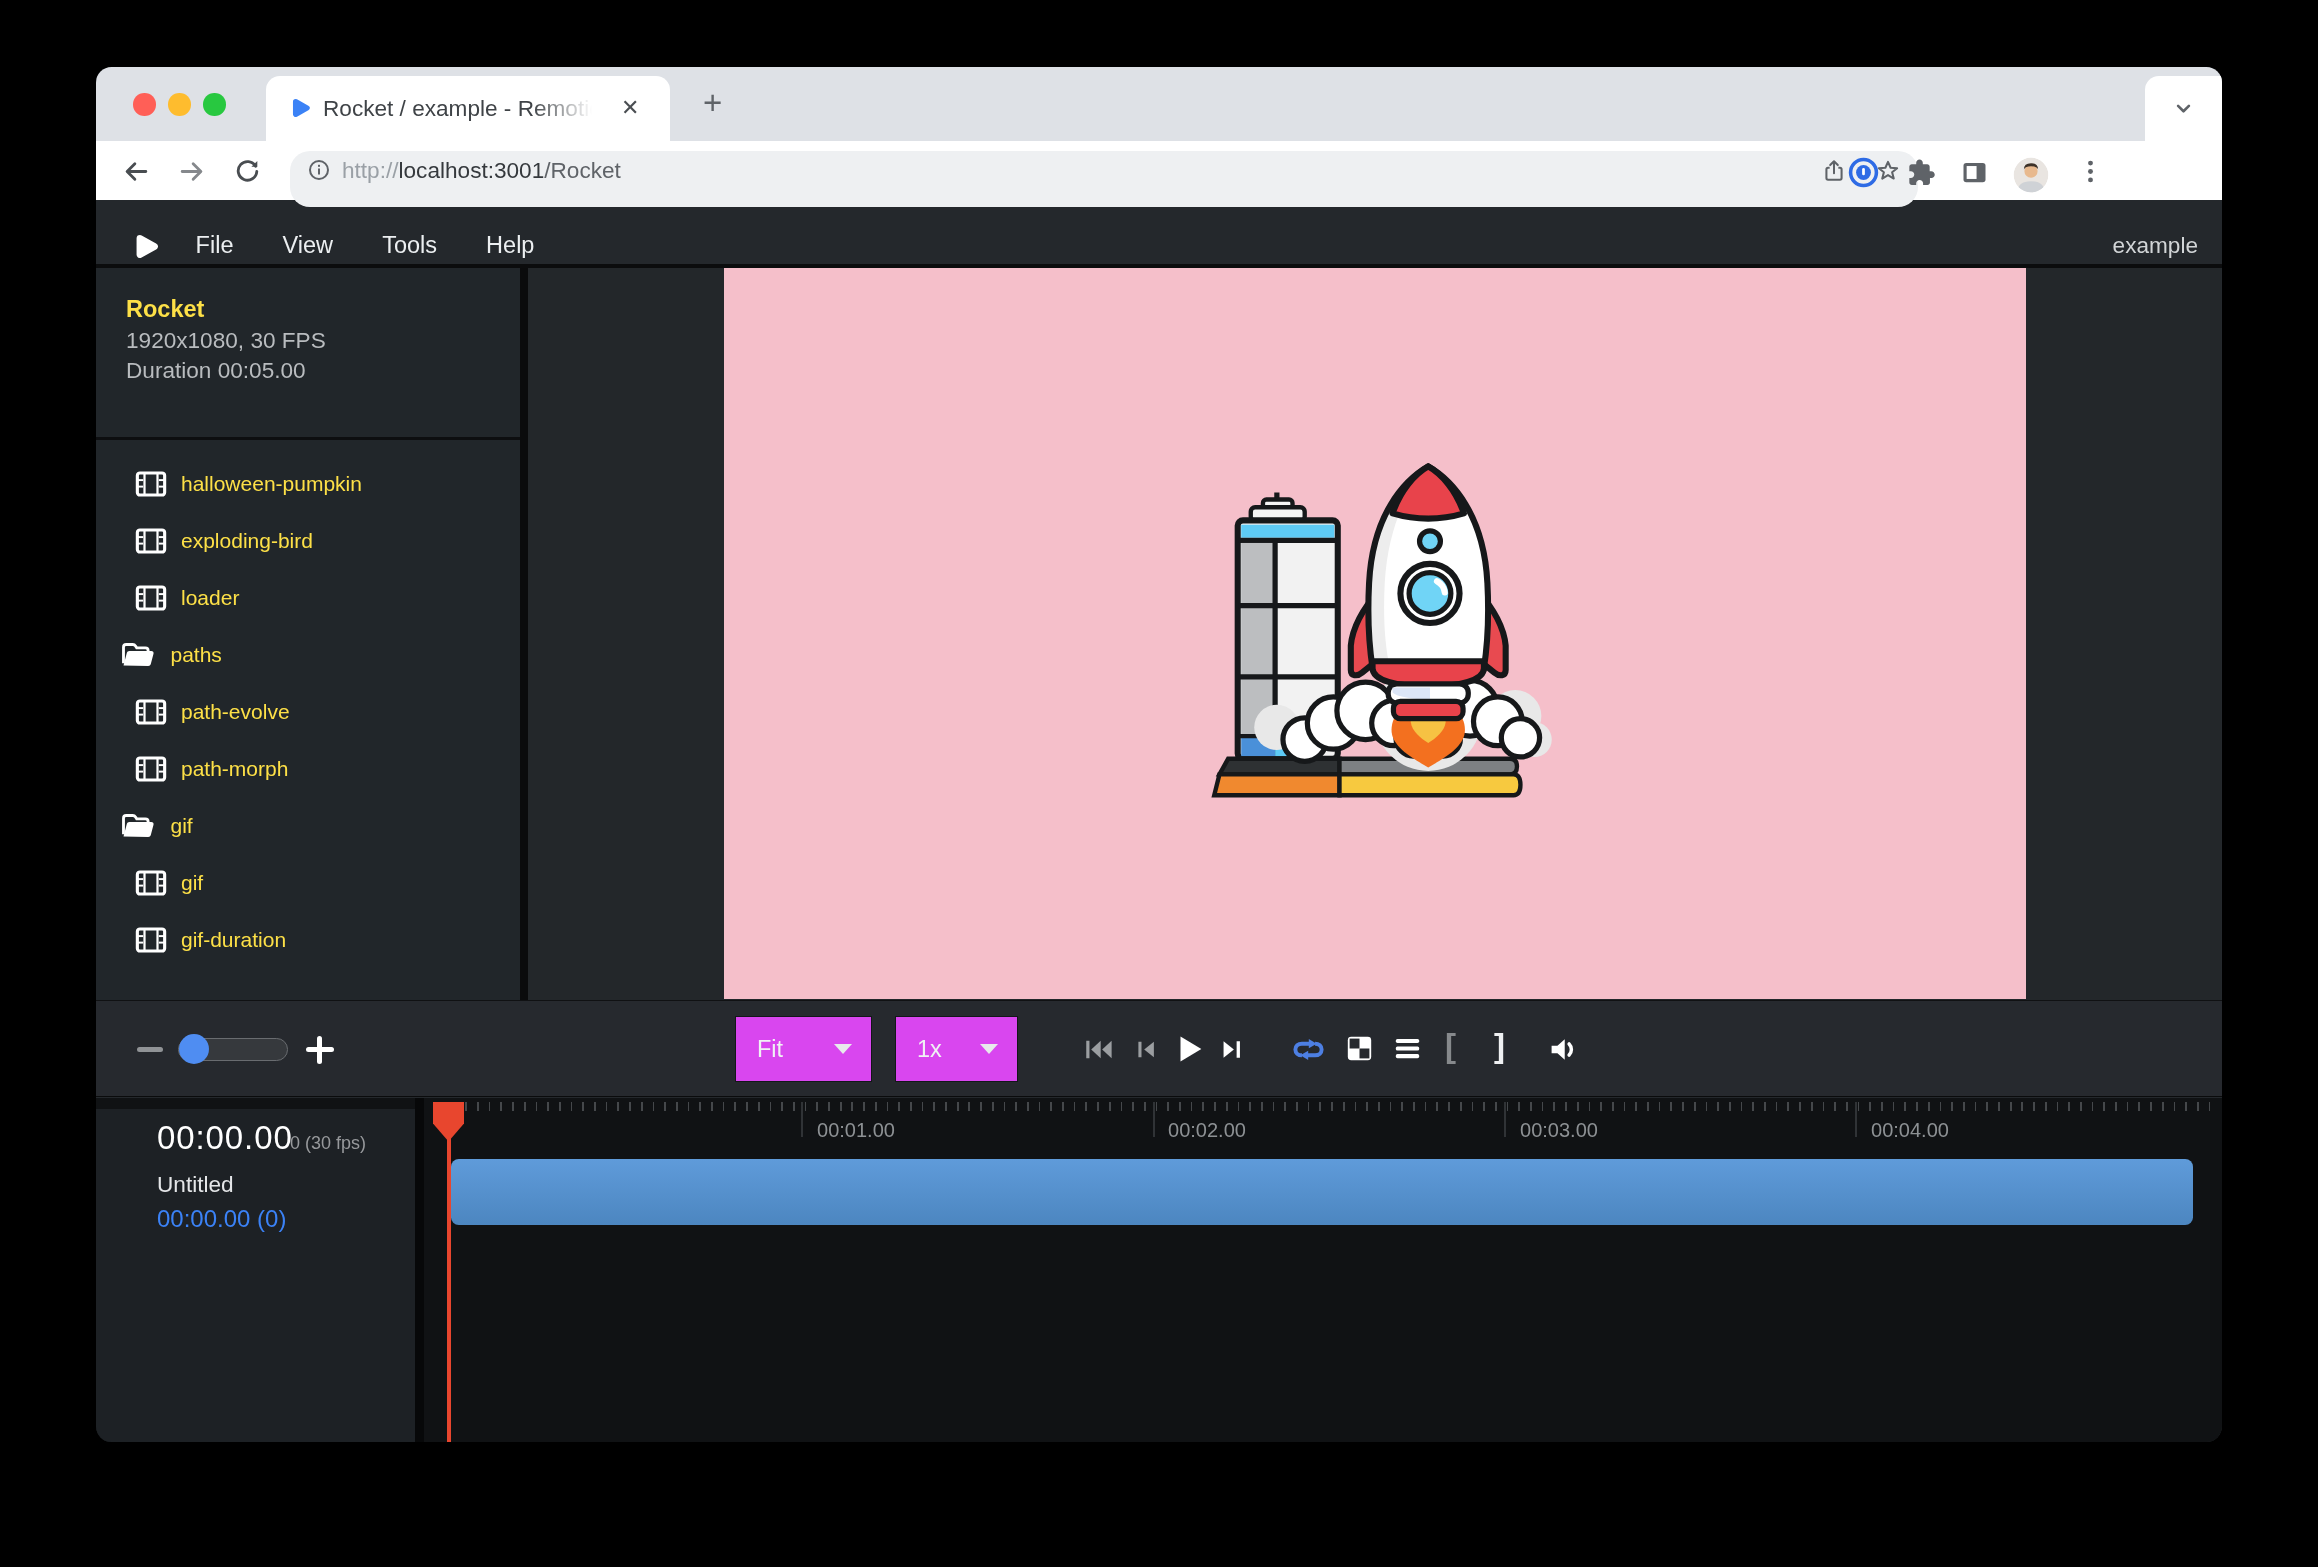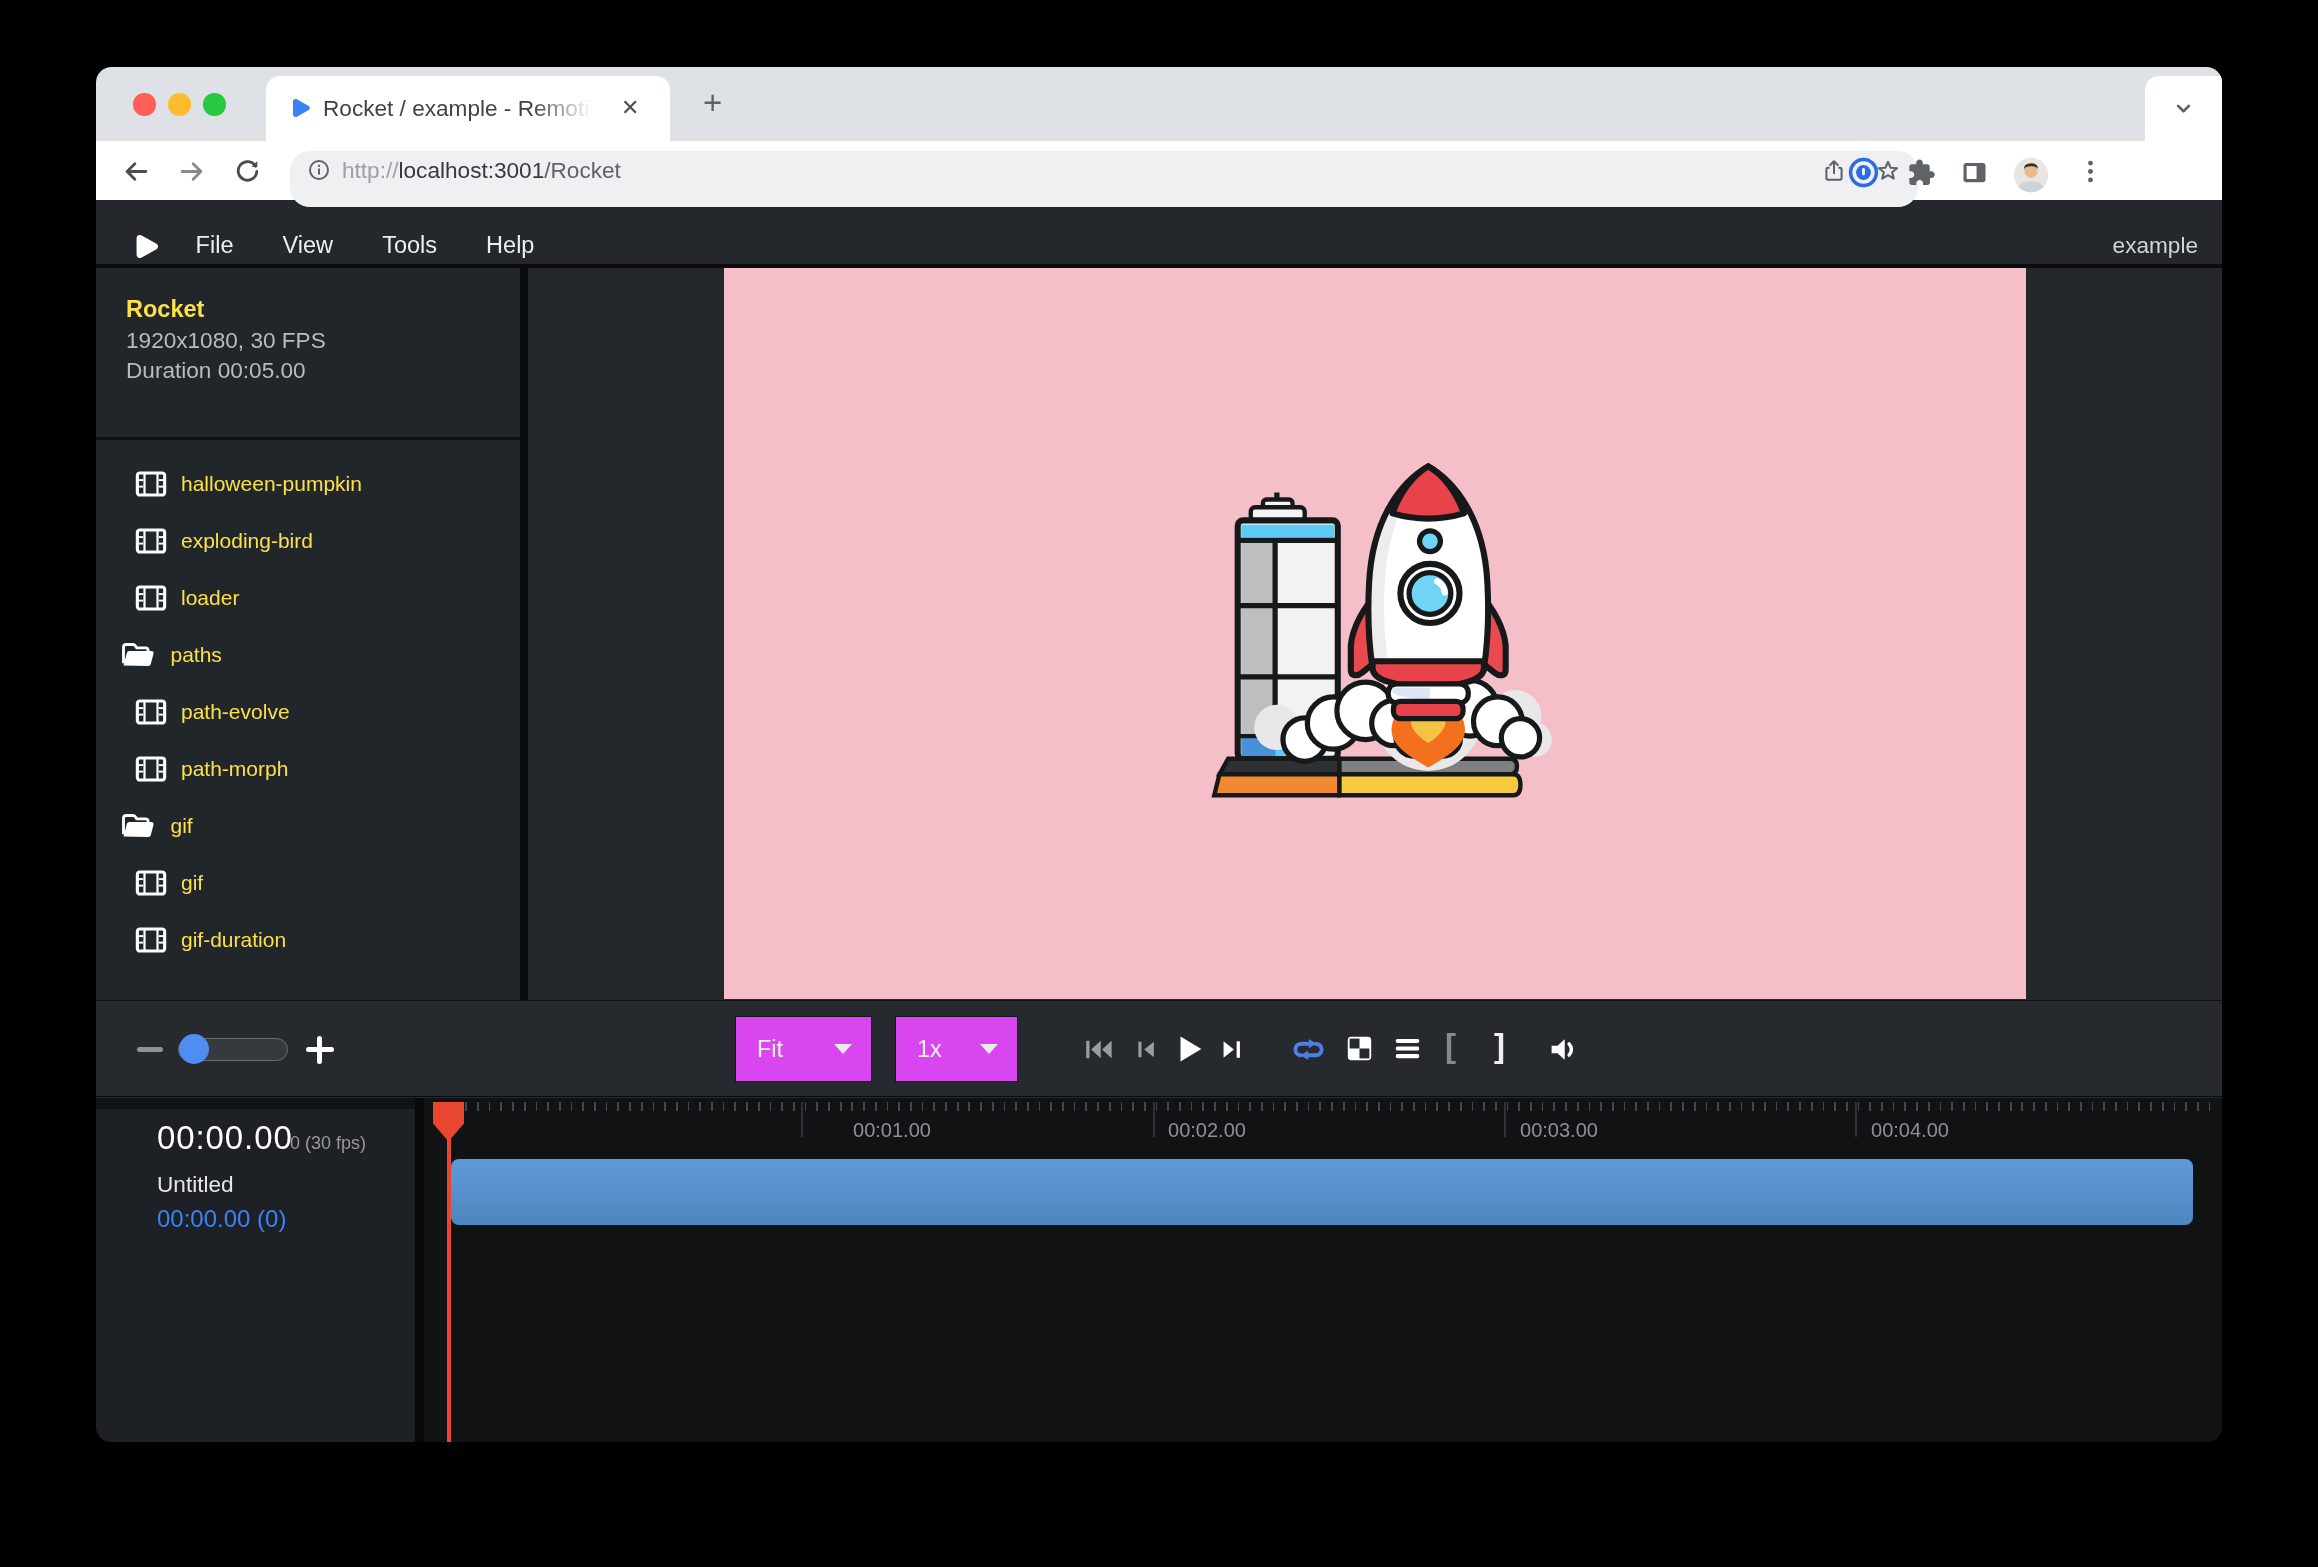--- a/index.html
+++ b/index.html
@@ -441,21 +441,21 @@
       <div id="tl-trackname" class="abs">Untitled</div>
       <div id="tl-tracktime" class="abs">00:00.00 (0)</div>
     </div>
     <div id="tl-divider" class="abs"></div>
 
     <div id="ruler-ticks" class="abs"></div>
     <div class="abs gridline" style="left:705px"></div>
     <div class="abs gridline" style="left:1057px"></div>
     <div class="abs gridline" style="left:1408px"></div>
     <div class="abs gridline" style="left:1759px"></div>
-    <div class="abs ruler-label" style="left:744px">00:01.00</div>
+    <div class="abs ruler-label" style="left:708px">00:01.00</div>
     <div class="abs ruler-label" style="left:1059px">00:02.00</div>
     <div class="abs ruler-label" style="left:1411px">00:03.00</div>
     <div class="abs ruler-label" style="left:1762px">00:04.00</div>
 
     <div id="clip" class="abs"></div>
     <div id="playhead-line" class="abs"></div>
     <div id="playhead-head" class="abs"></div>
   </div>
 
 </div>

